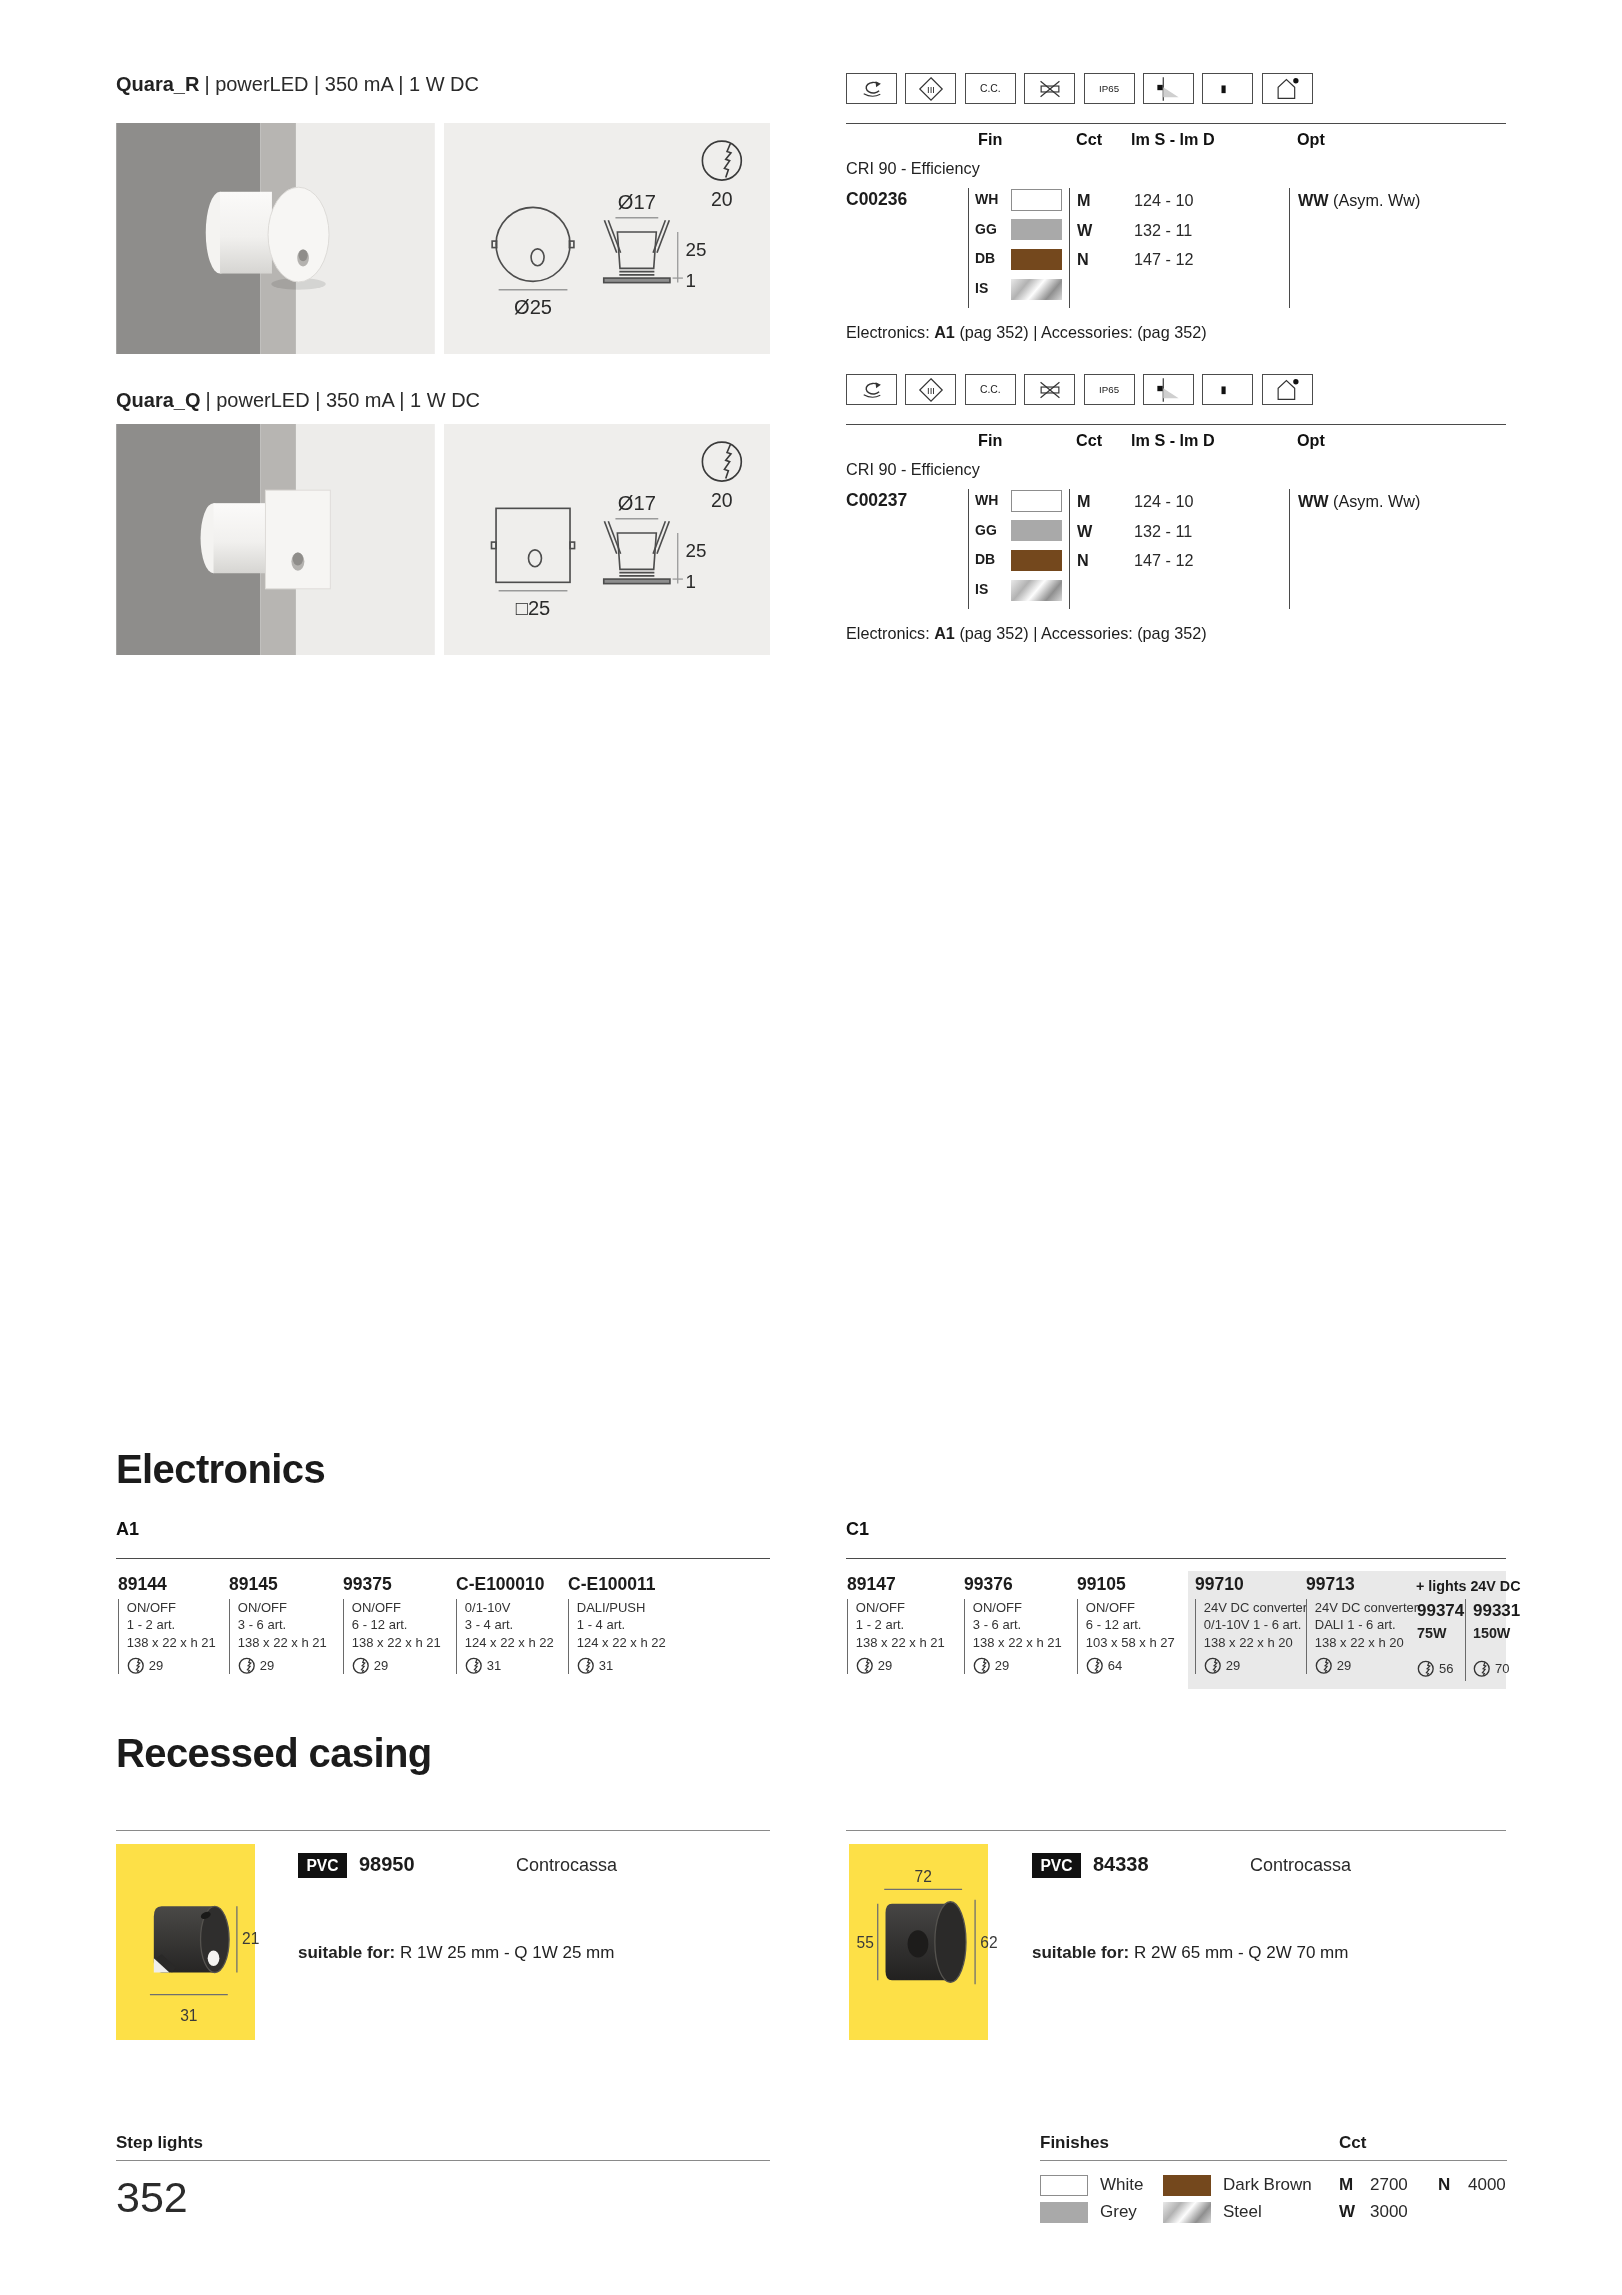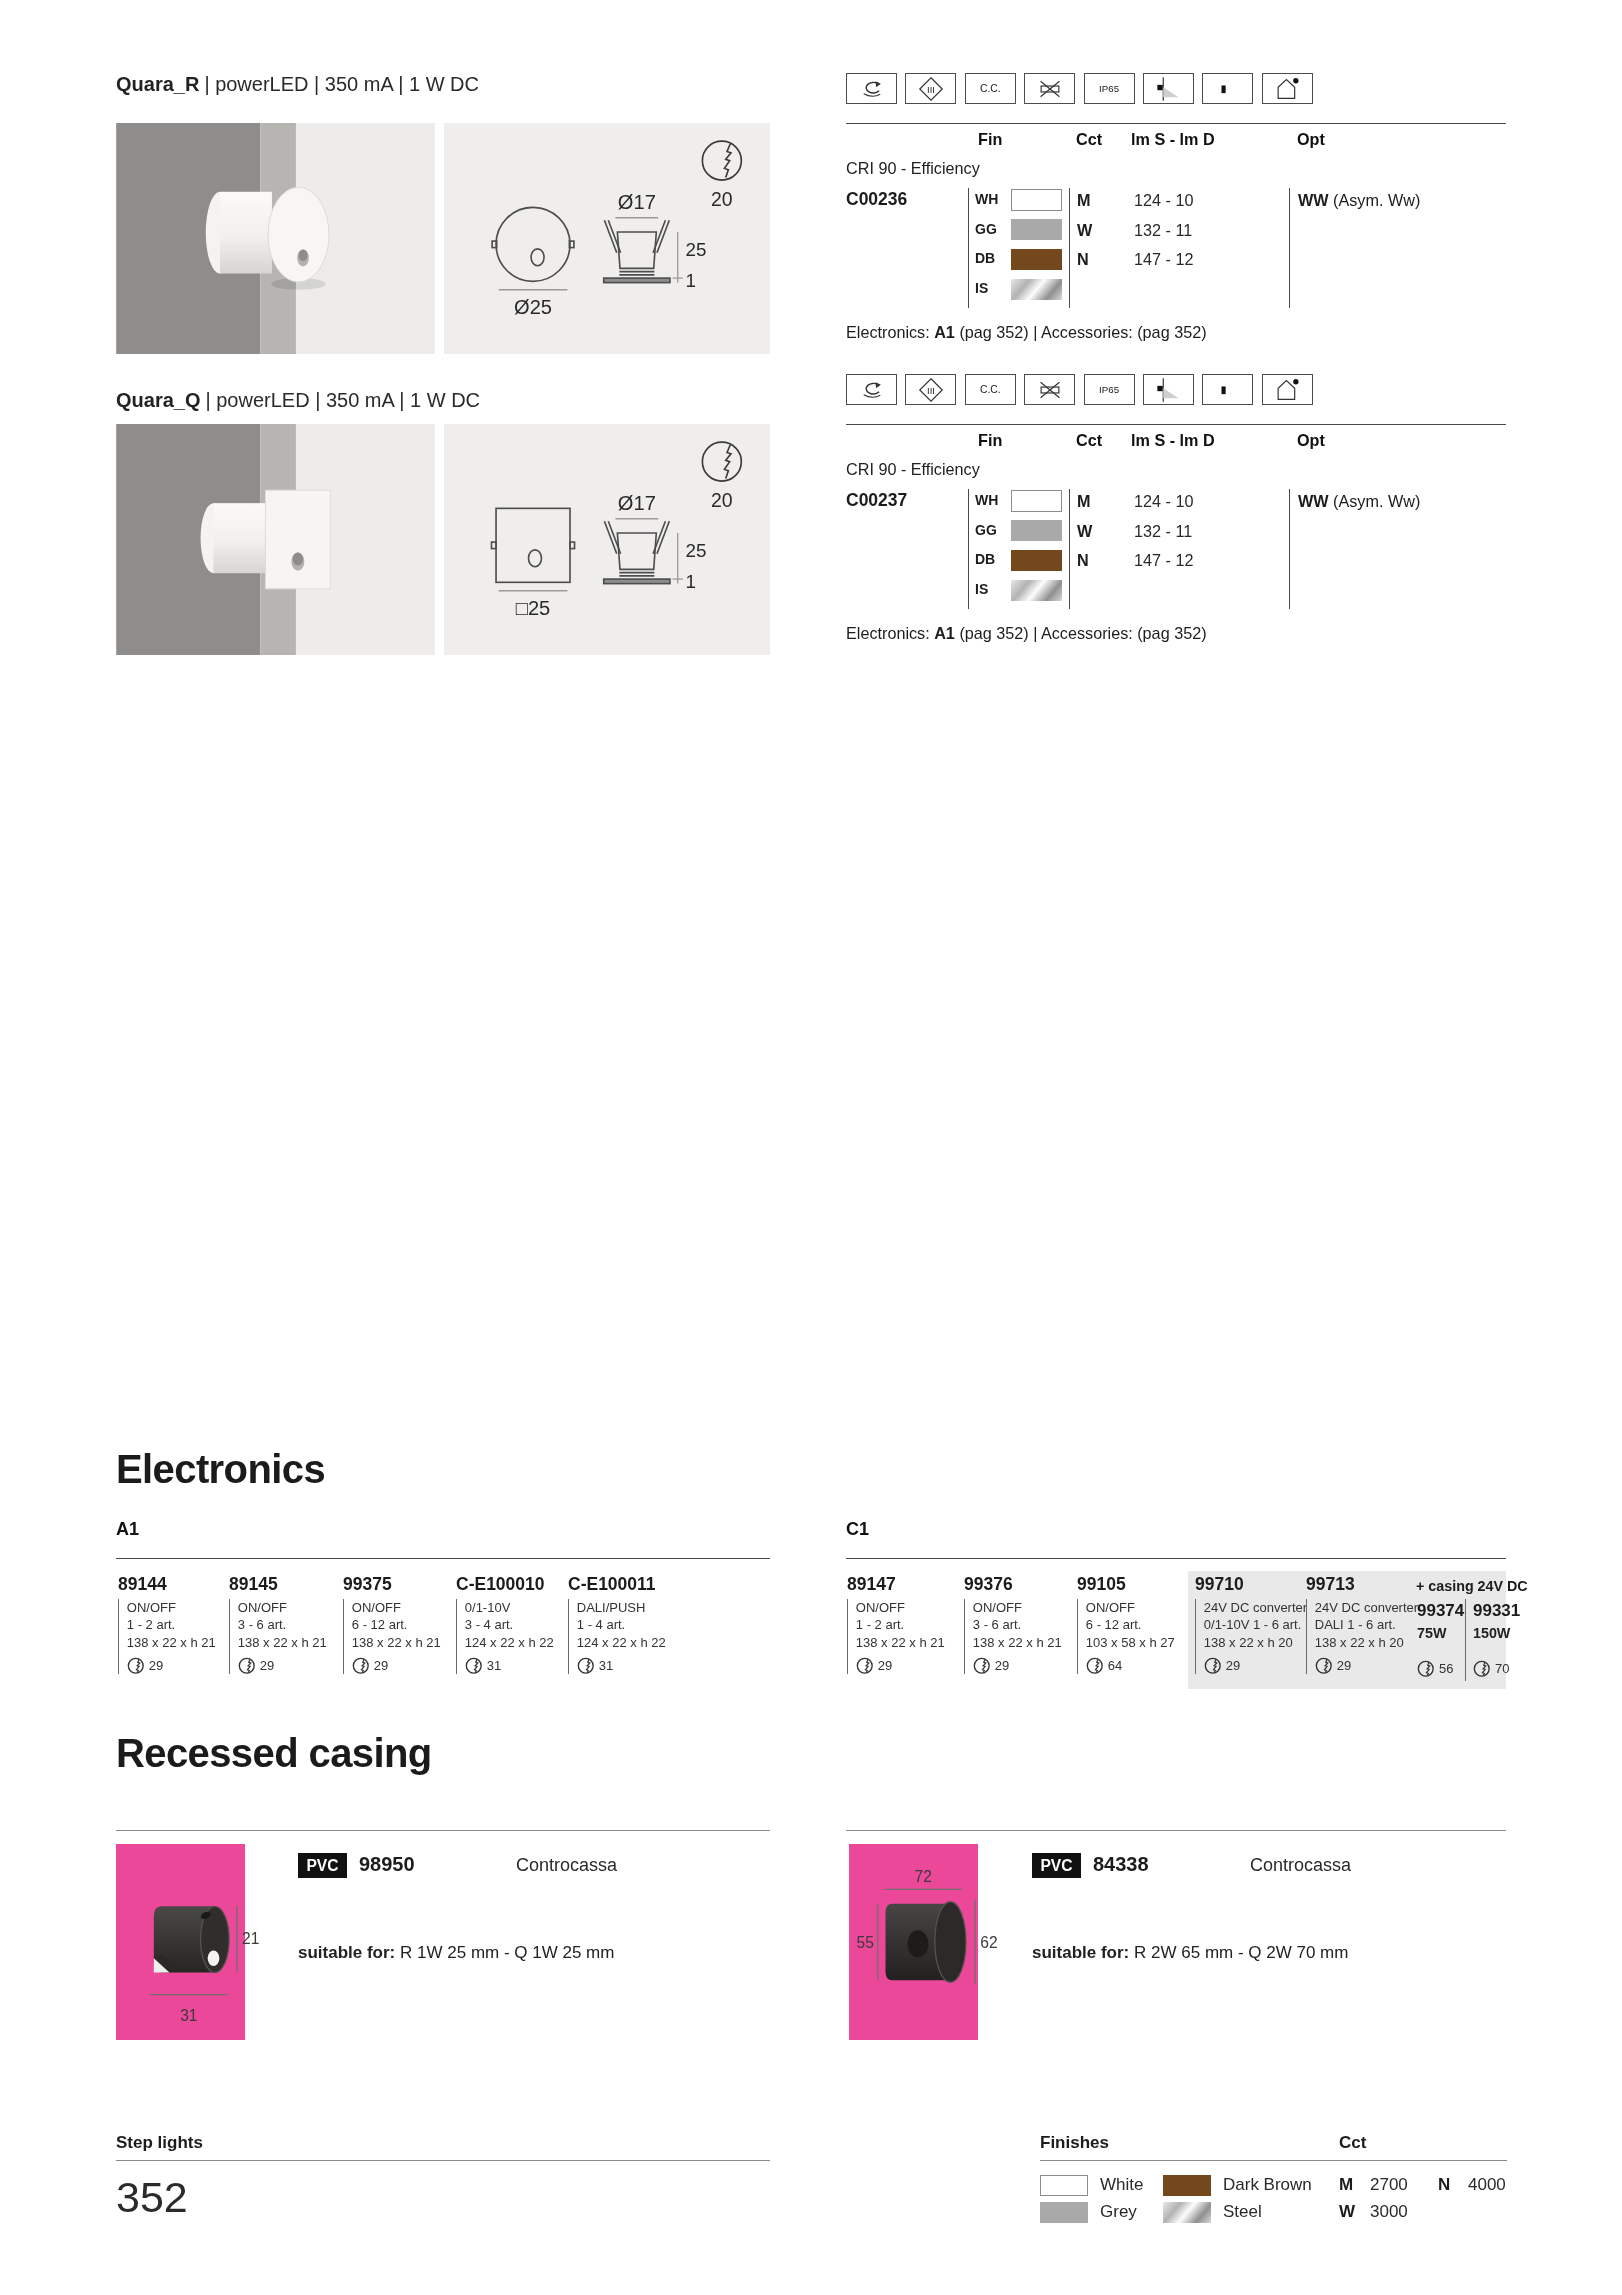--- a/index.html
+++ b/index.html
@@ -53,21 +53,21 @@
   .elec-line{font-size:13px;line-height:17.5px;color:#333;white-space:nowrap;}
   .drill-row{display:flex;align-items:center;gap:4.5px;margin-top:5.2px;}
   .drill-val{font-size:13px;color:#333;}
   .grey-panel{background:#e9e9e9;}
   .drv-title{font-weight:bold;font-size:14.3px;white-space:nowrap;}
   .drv-code{font-weight:bold;font-size:17px;white-space:nowrap;}
   .drv-watt{font-weight:bold;font-size:14.3px;color:#222;}
   .drv-div{position:absolute;border-left:1.3px solid #6a6a6a;}
 
   
-  .case-img{width:129px;height:196px;background:#ec4899;}
+  .case-img{width:139px;height:196px;background:#fde047;}
   .pvc-badge{background:#111;color:#fff;font-weight:bold;font-size:15.6px;
              width:49px;height:25px;display:flex;align-items:center;justify-content:center;}
   .case-code{font-weight:bold;font-size:20px;}
   .case-name{font-size:18px;color:#2a2a2a;}
   .suitable{font-size:17px;color:#222;white-space:nowrap;}
   .suitable b{font-weight:bold;}
 
   
   .foot-label{font-weight:bold;font-size:17px;}
   .foot-rule{background:#8a8a8a;height:1.3px;}
@@ -516,21 +516,21 @@
       <div class="drill-row">
         <svg width="17.5" height="17.5" viewBox="0 0 26 26">
             <circle cx="13" cy="13" r="11" fill="none" stroke="#333" stroke-width="2"></circle>
             <path d="M18 3 L16 8 L19 9 L15 13 L18 14 L14 19 L17 20 L15 23" fill="none" stroke="#333" stroke-width="1.8"></path>
           </svg>
         <span class="drill-val">29</span>
       </div>
     </div>
   </div>
 
-  <div class="abs drv-title" style="left:1416px;top:1578px;">+ casing 24V DC</div>
+  <div class="abs drv-title" style="left:1416px;top:1578px;">+ lights 24V DC</div>
   <div class="abs drv-code" style="left:1417px;top:1601px;">99374</div>
   <div class="abs drv-watt" style="left:1417px;top:1625px;">75W</div>
   <div class="abs drill-row" style="left:1417px;top:1655px;text-align:right;">
     <svg width="17.5" height="17.5" viewBox="0 0 26 26">
         <circle cx="13" cy="13" r="11" fill="none" stroke="#333" stroke-width="2"></circle>
         <path d="M18 3 L16 8 L19 9 L15 13 L18 14 L14 19 L17 20 L15 23" fill="none" stroke="#333" stroke-width="1.8"></path>
       </svg>
     <span class="drill-val">56</span>
   </div>
   <div class="drv-div" style="left:1465px;top:1599px;height:82px;"></div>

